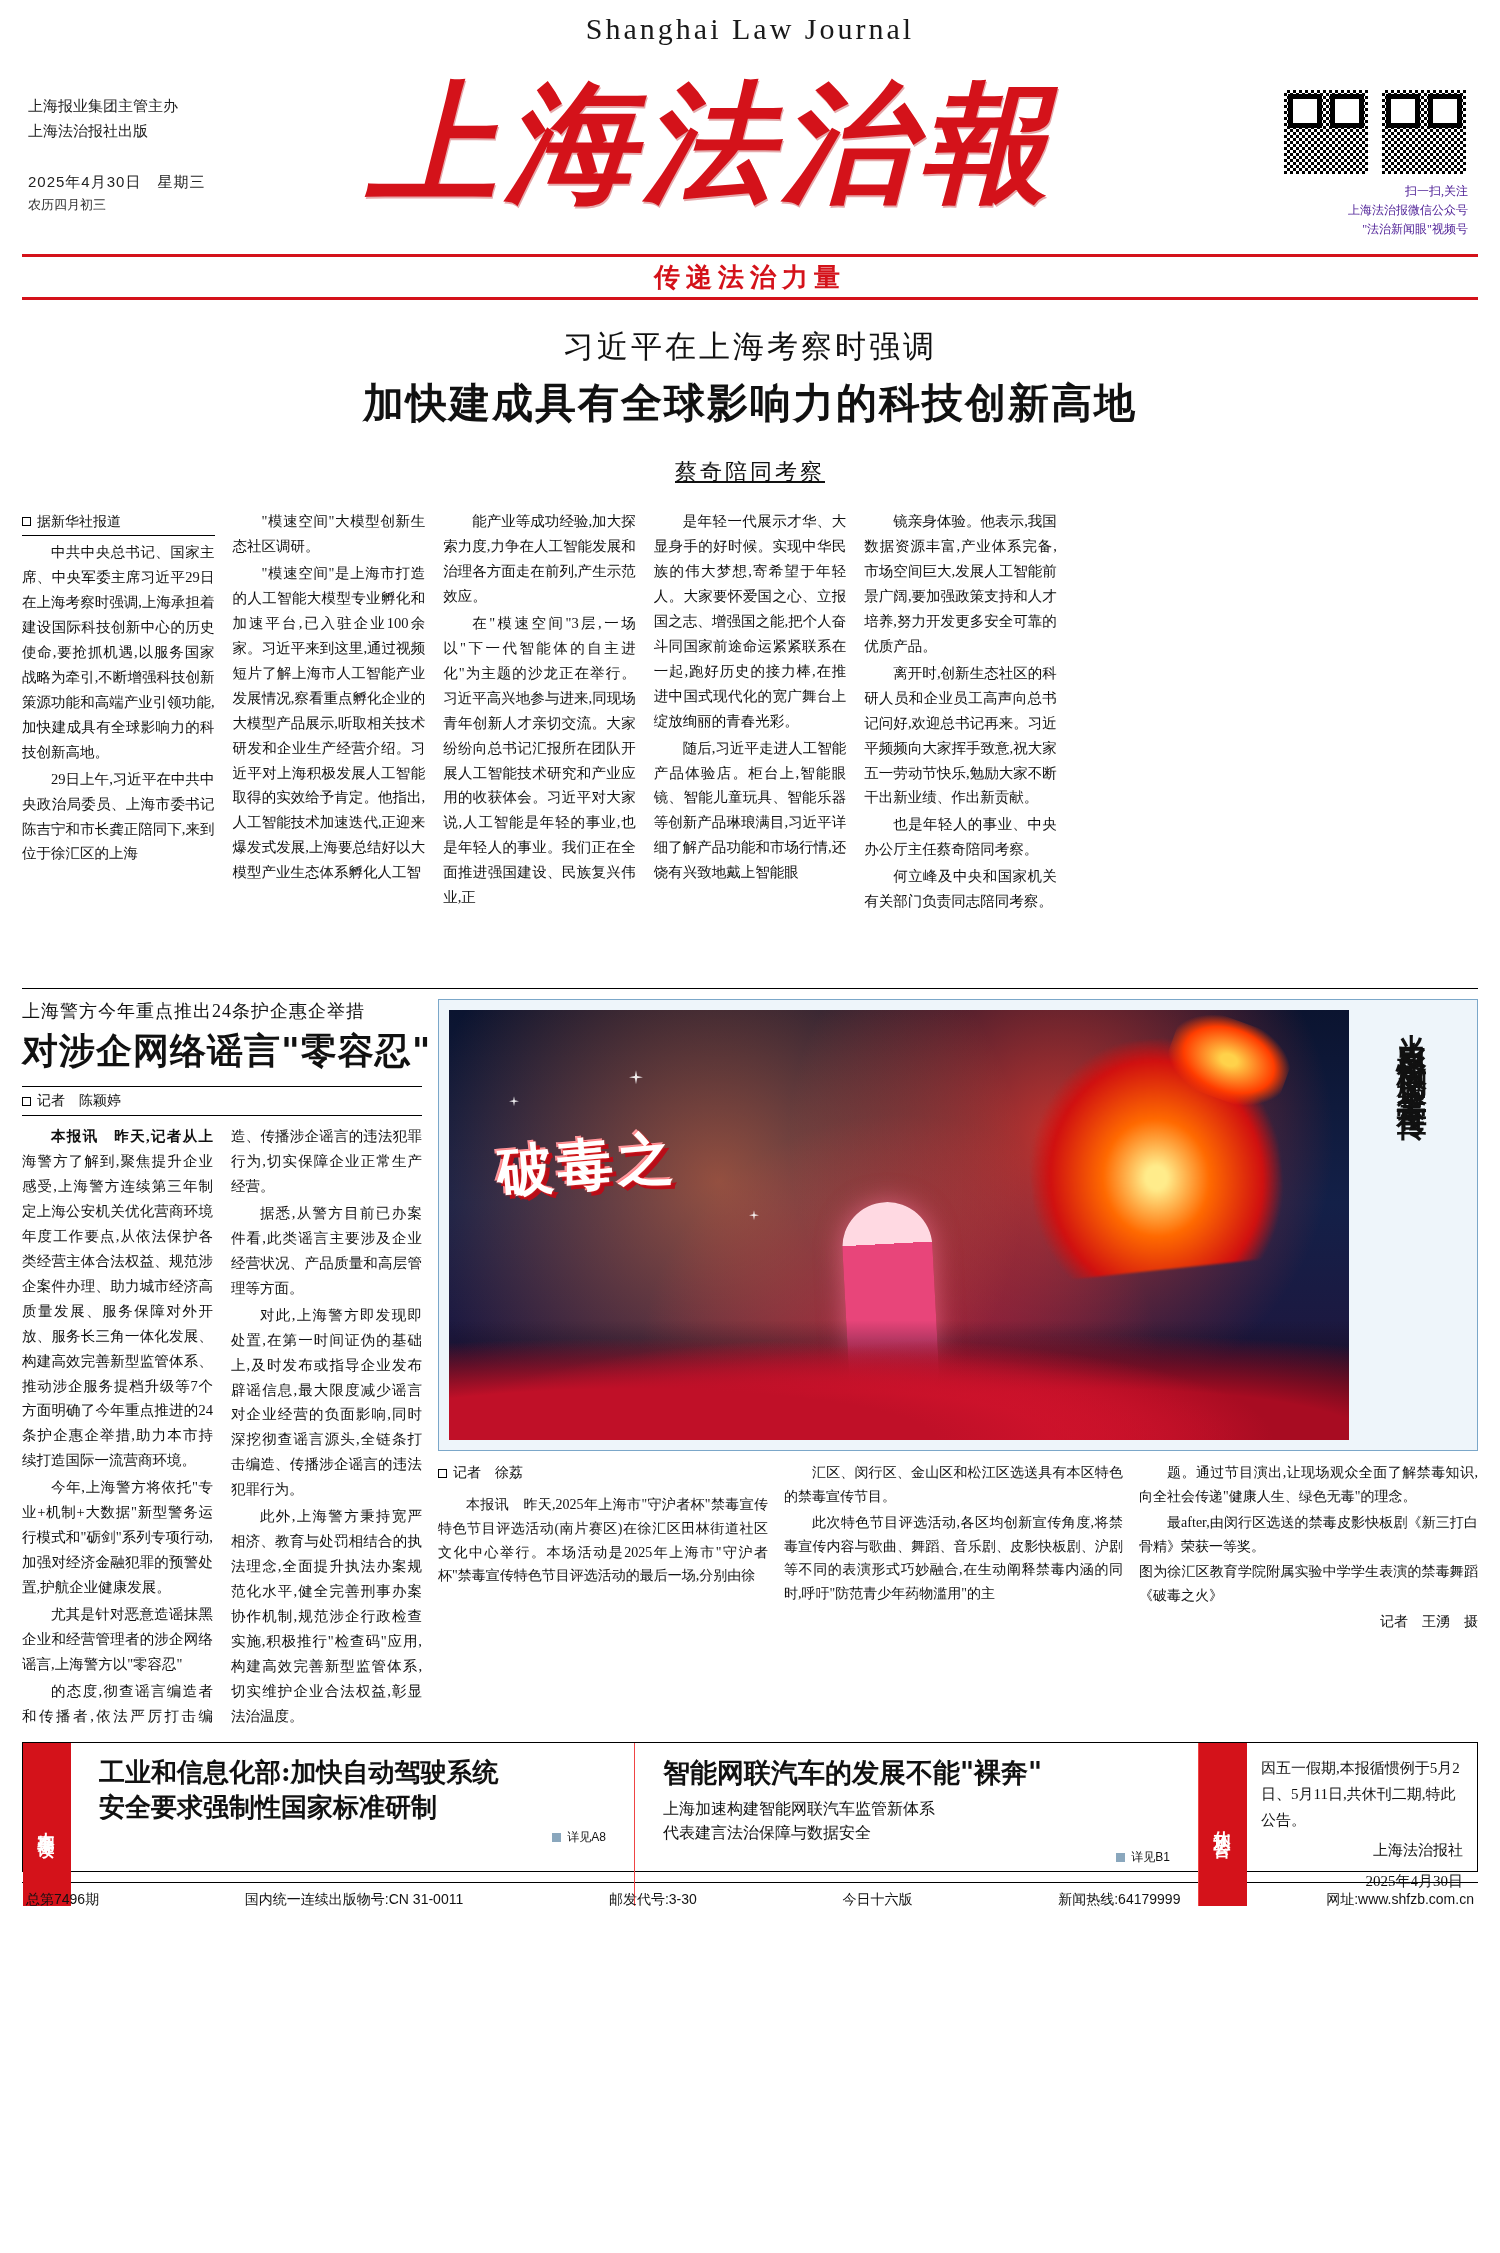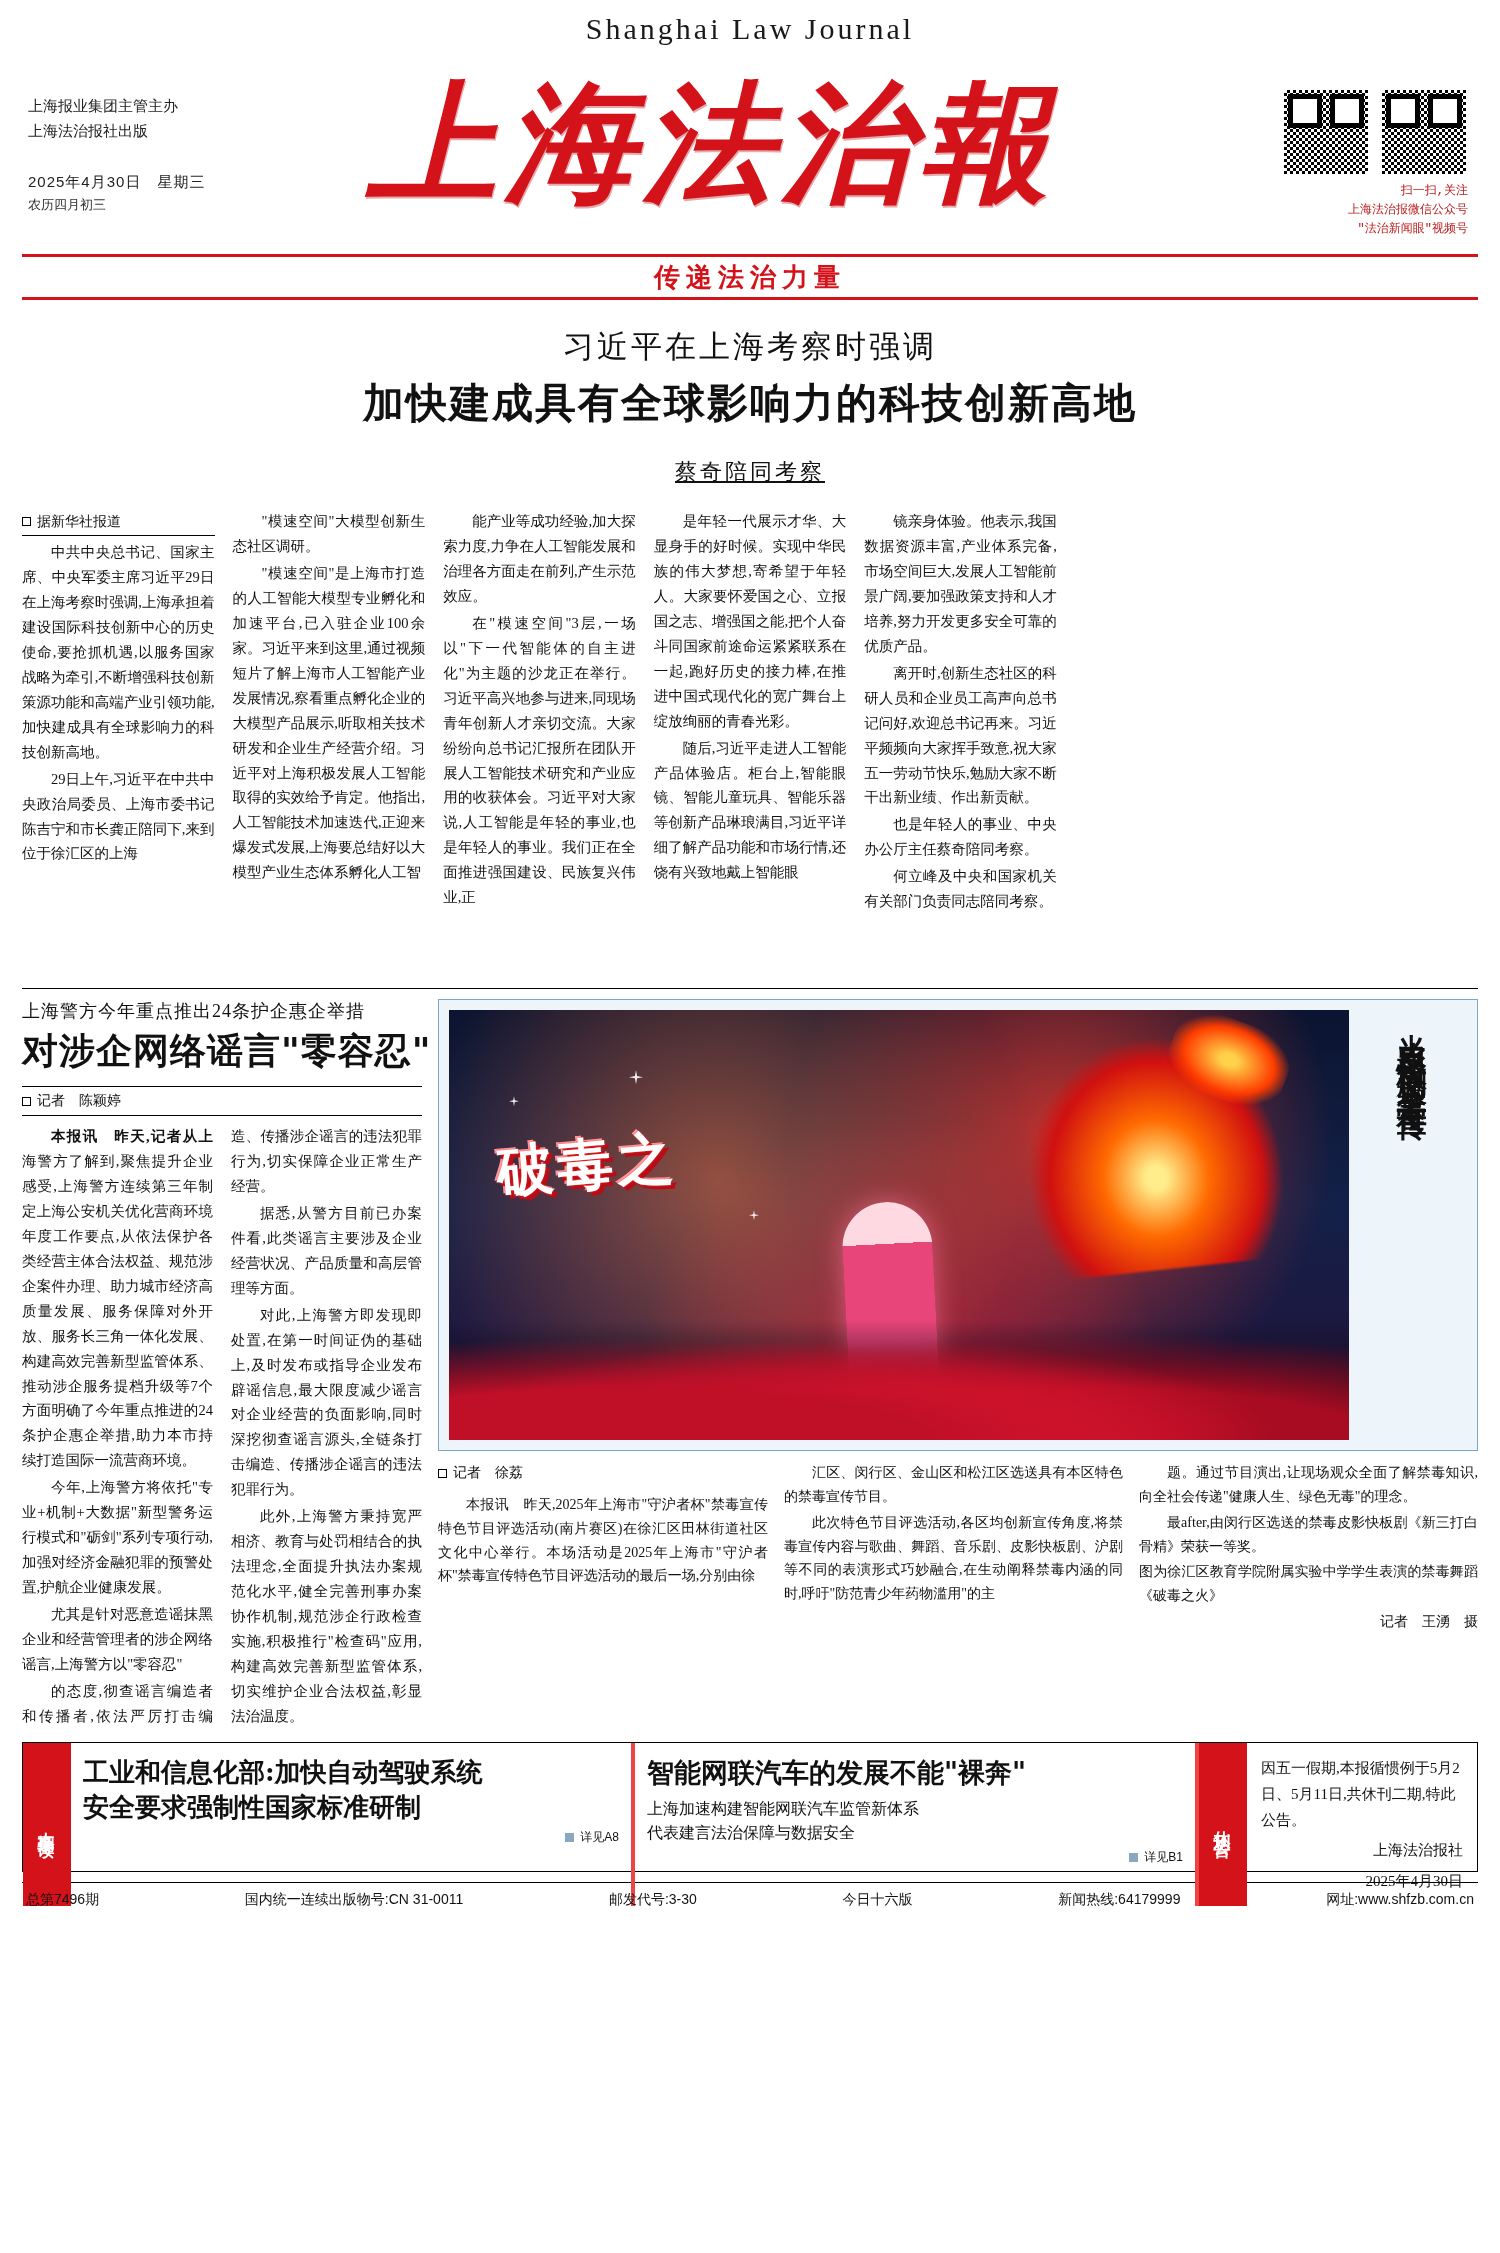--- a/index.html
+++ b/index.html
@@ -66,21 +66,21 @@
   }
   .qr::before, .qr::after {
     content:""; position:absolute; width:24px; height:24px;
     border:5px solid #000; background:#fff;
   }
   .qr::before { top:4px; left:4px; }
   .qr::after { top:4px; right:4px; }
   .qr.b { filter:hue-rotate(0deg); }
   .qr-caption {
     margin-top:6px; font-size:12px; line-height:1.6;
-    font-family:Liberation Mono, monospace; color:#b91c1c;
+    font-family:Liberation Serif, serif; color:#4c1d95;
     text-align:right;
   }
 
   .redbar {
     border-top:3px solid #d4121a;
     border-bottom:3px solid #d4121a;
     height:46px;
     display:flex; align-items:center; justify-content:center;
     margin-top:2px;
   }
@@ -211,21 +211,21 @@
     display:grid;
     grid-template-columns:48px 1fr 1fr 48px 230px;
     height:130px;
   }
   .vlabel {
     display:flex; align-items:center; justify-content:center;
     background:#d4121a; color:#fff;
     font-family:"DejaVu Serif",serif; font-weight:bold;
   }
   .vlabel span { writing-mode:vertical-rl; text-orientation:upright; font-size:17px; letter-spacing:3px;}
-  .bcell { padding:12px 12px; border-right:4px solid #ef4444; }
+  .bcell { padding:12px 28px; border-right:1px solid #ef4444; }
   .bcell h3 { margin:0; font-size:26px; font-weight:bold; font-family:"DejaVu Serif",serif; line-height:1.35; letter-spacing:0px;}
   .bcell h4 { margin:0 0 6px 0; font-size:27px; font-weight:bold; font-family:"DejaVu Serif",serif;}
   .bcell p { margin:0; font-size:16px; line-height:1.5; }
   .more { text-align:right; font-size:12px; font-family:"Liberation Sans",sans-serif; margin-top:4px; display:flex; justify-content:flex-end; align-items:center; gap:6px;}
   .sq2 { width:9px;height:9px;background:#8aa7bd;display:inline-block;}
   .notice { padding:12px 14px; font-size:15px; line-height:1.75; }
   .notice .sign { text-align:right; margin-top:4px; }
 
   
   .footer {

